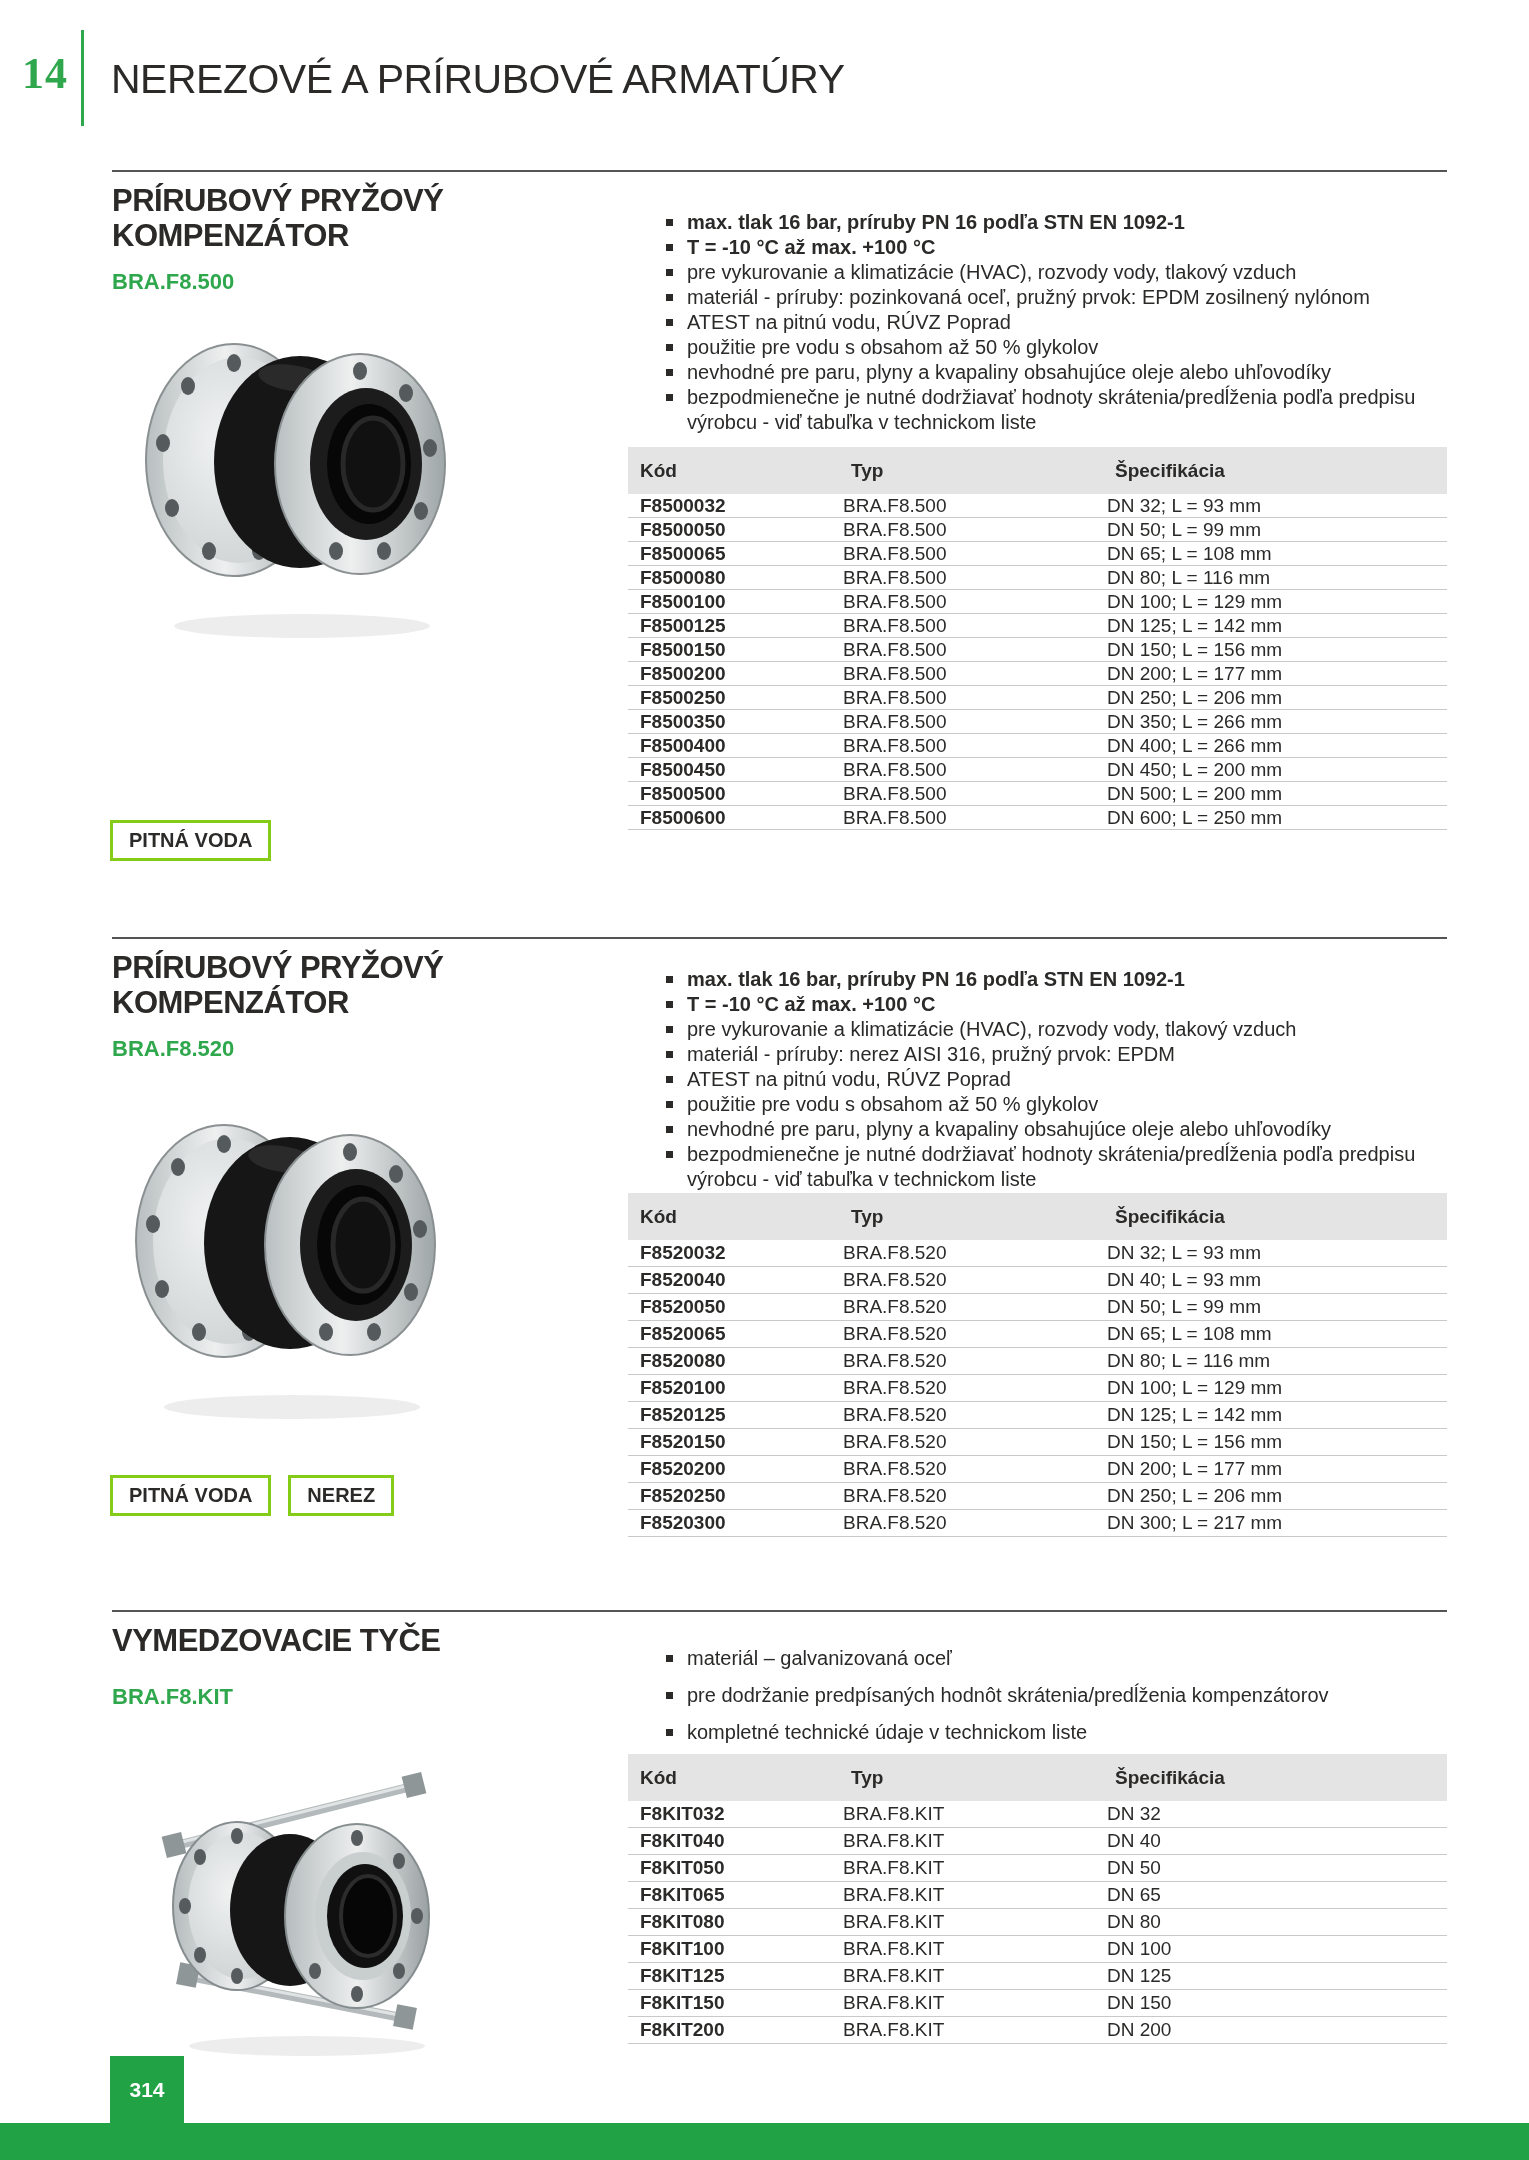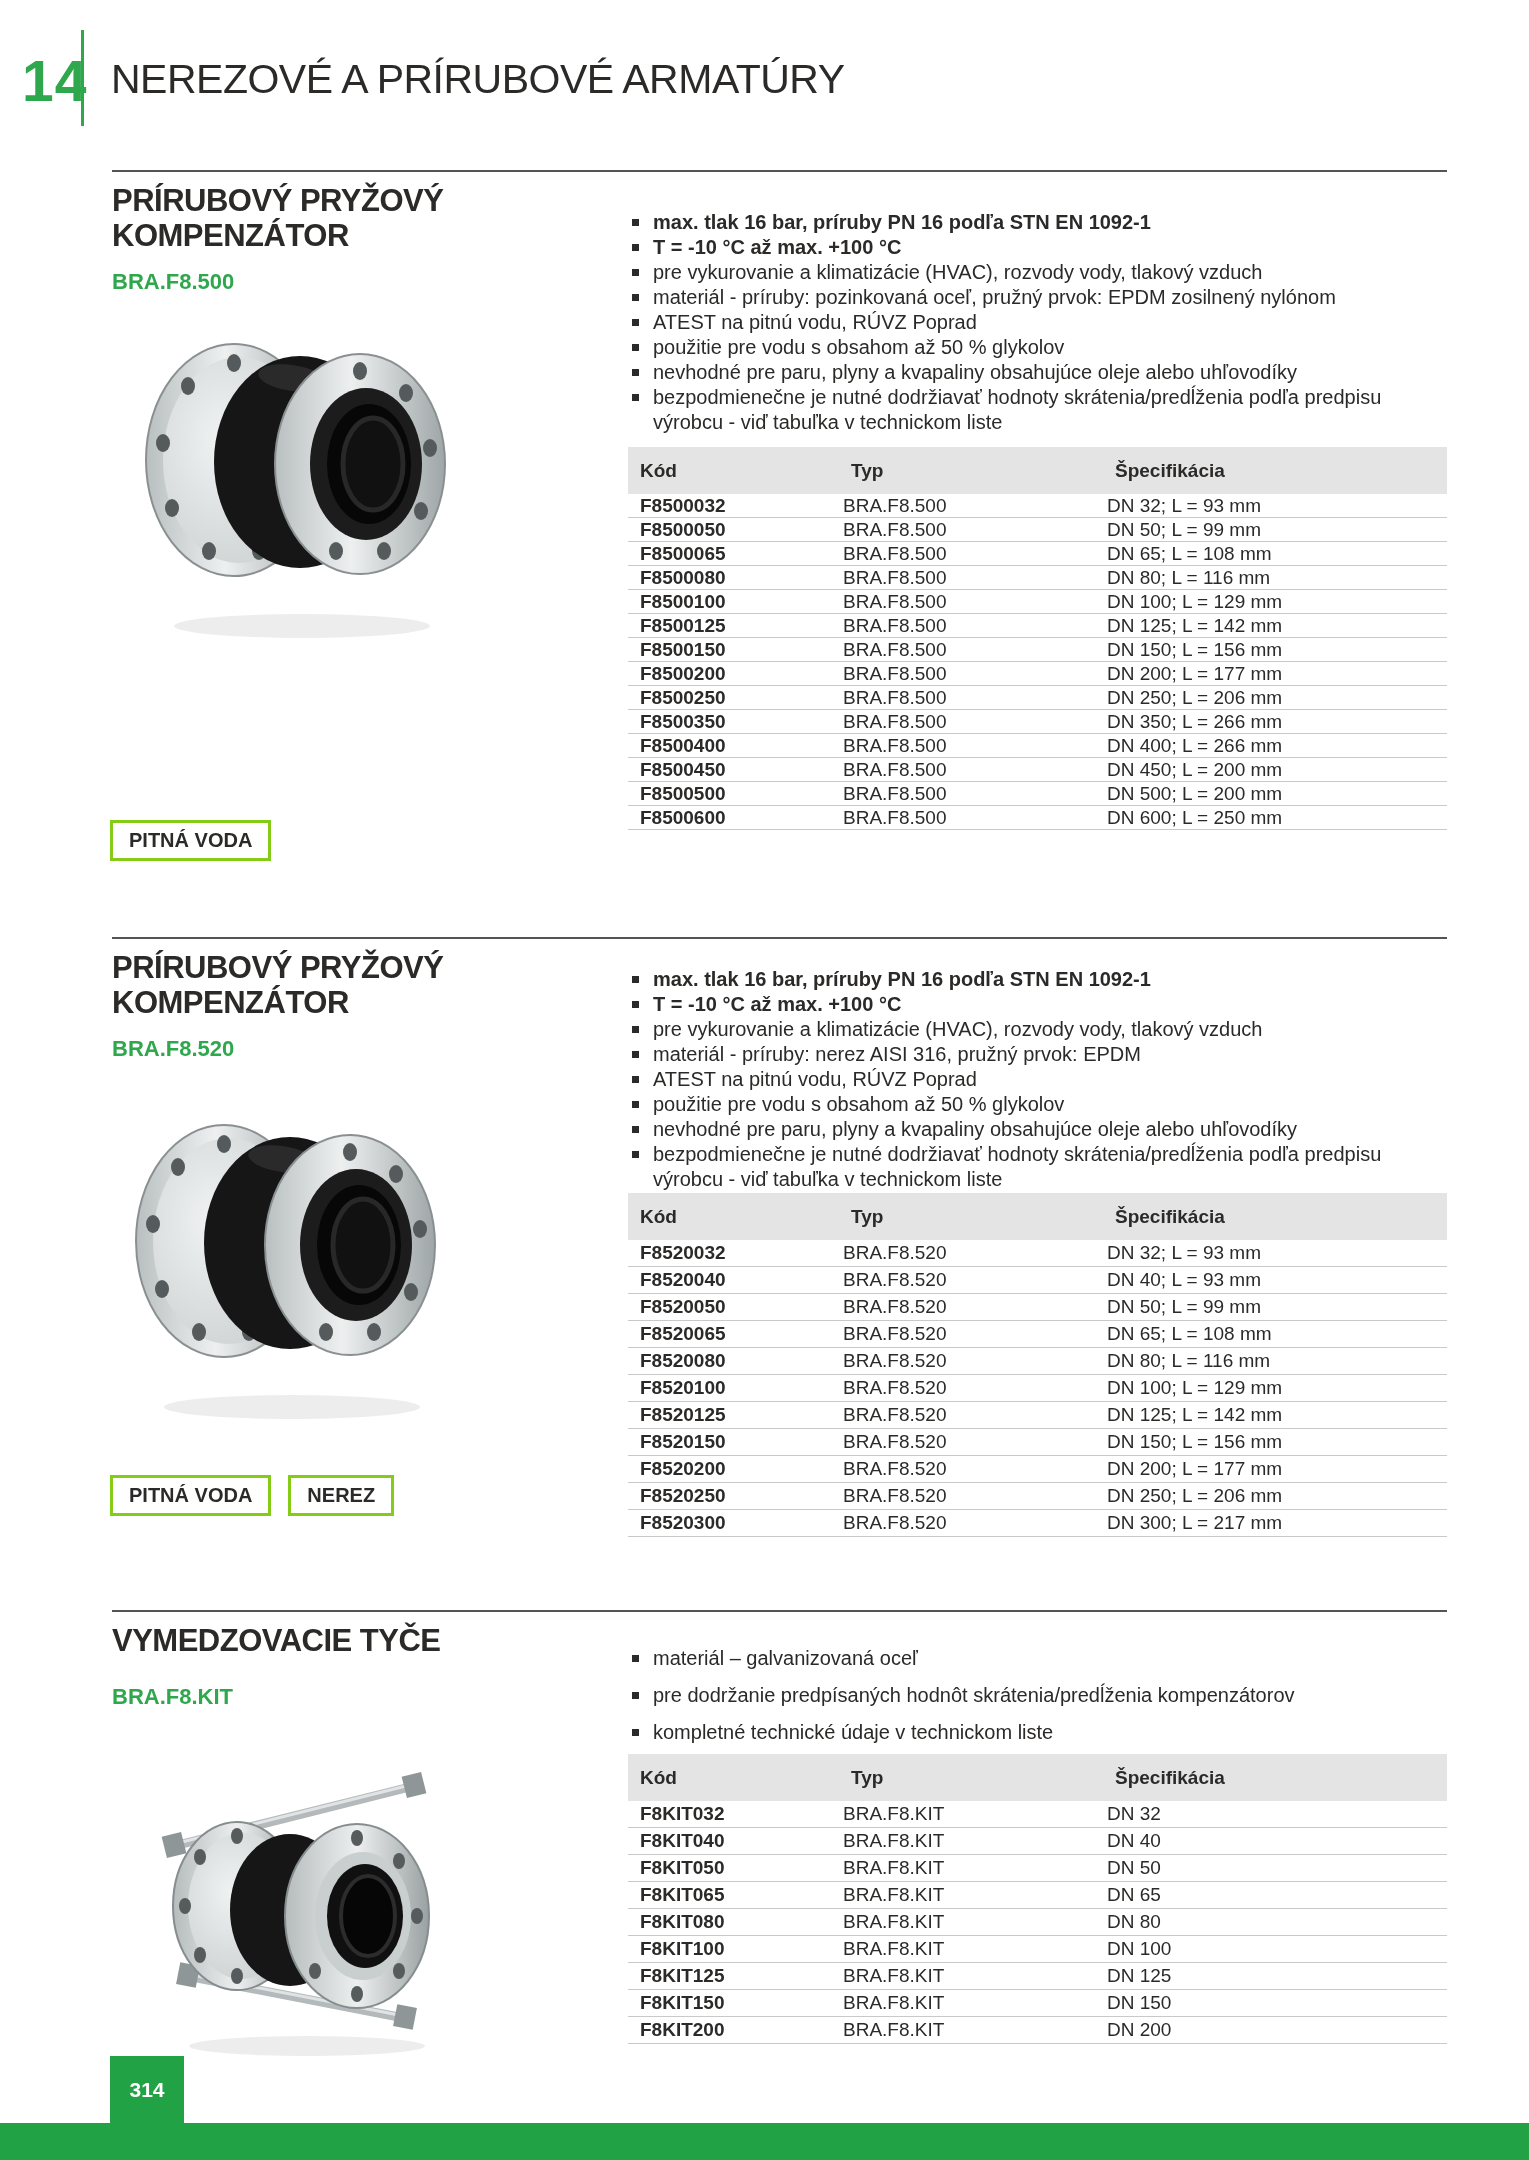--- a/index.html
+++ b/index.html
@@ -1,36 +1,36 @@
 <!DOCTYPE html>
 <html><head>
 <meta charset="utf-8">
 <style>
   html,body{margin:0;padding:0;background:#ffffff;}
   #page{position:relative;width:1529px;height:2160px;background:#ffffff;overflow:hidden;
         font-family:"Liberation Sans",sans-serif;color:#2b2a29;}
 
   
-  #chapter-num{position:absolute;left:22px;top:48px;font-size:57px;font-weight:bold;letter-spacing:1px;}
+  #chapter-num{position:absolute;left:22px;top:48px;font-size:44px;font-weight:bold;letter-spacing:1px;font-family:Liberation Serif, serif;}
   #chapter-line{position:absolute;left:81px;top:30px;width:3px;height:96px;}
   #chapter-title{position:absolute;left:111px;top:56px;font-size:41px;font-weight:normal;
                  letter-spacing:-0.5px;color:#2b2a29;white-space:nowrap;}
 
   
   .section{position:absolute;left:0;width:1529px;}
   #s1{top:170px;height:720px;}
   #s2{top:937px;height:640px;}
   #s3{top:1610px;height:470px;}
   .rule{position:absolute;left:112px;top:0;width:1335px;height:2px;background:#555453;}
   .title{position:absolute;left:112px;top:13px;font-size:31px;line-height:35px;font-weight:bold;
          letter-spacing:-0.5px;color:#2b2a29;}
   .code{position:absolute;left:112px;font-size:22px;font-weight:bold;}
   #s1 .code{top:99px;} #s2 .code{top:99px;} #s3 .code{top:74px;}
 
-  .bullets{position:absolute;left:630px;width:792px;list-style:none;margin:0;padding:0;
+  .bullets{position:absolute;left:664px;width:792px;list-style:none;margin:0;padding:0;
            font-size:20px;line-height:25px;}
   #s1 .bullets{top:40px;} #s2 .bullets{top:30px;} #s3 .bullets{top:36px;}
   .bullets li{position:relative;padding-left:23px;margin:0;}
   #s3 .bullets li{margin-bottom:12px;}
   .bullets li:before{content:"";position:absolute;left:2px;top:9px;width:7px;height:7px;background:#2b2a29;}
   .bullets li.b{font-weight:bold;}
 
   .ptable{position:absolute;left:628px;width:819px;border-collapse:collapse;table-layout:fixed;}
   #s1 .ptable{top:277px;} #s2 .ptable{top:256px;} #s3 .ptable{top:144px;}
   .ptable th{background:#e4e4e4;height:31px;text-align:left;font-size:19px;font-weight:bold;

